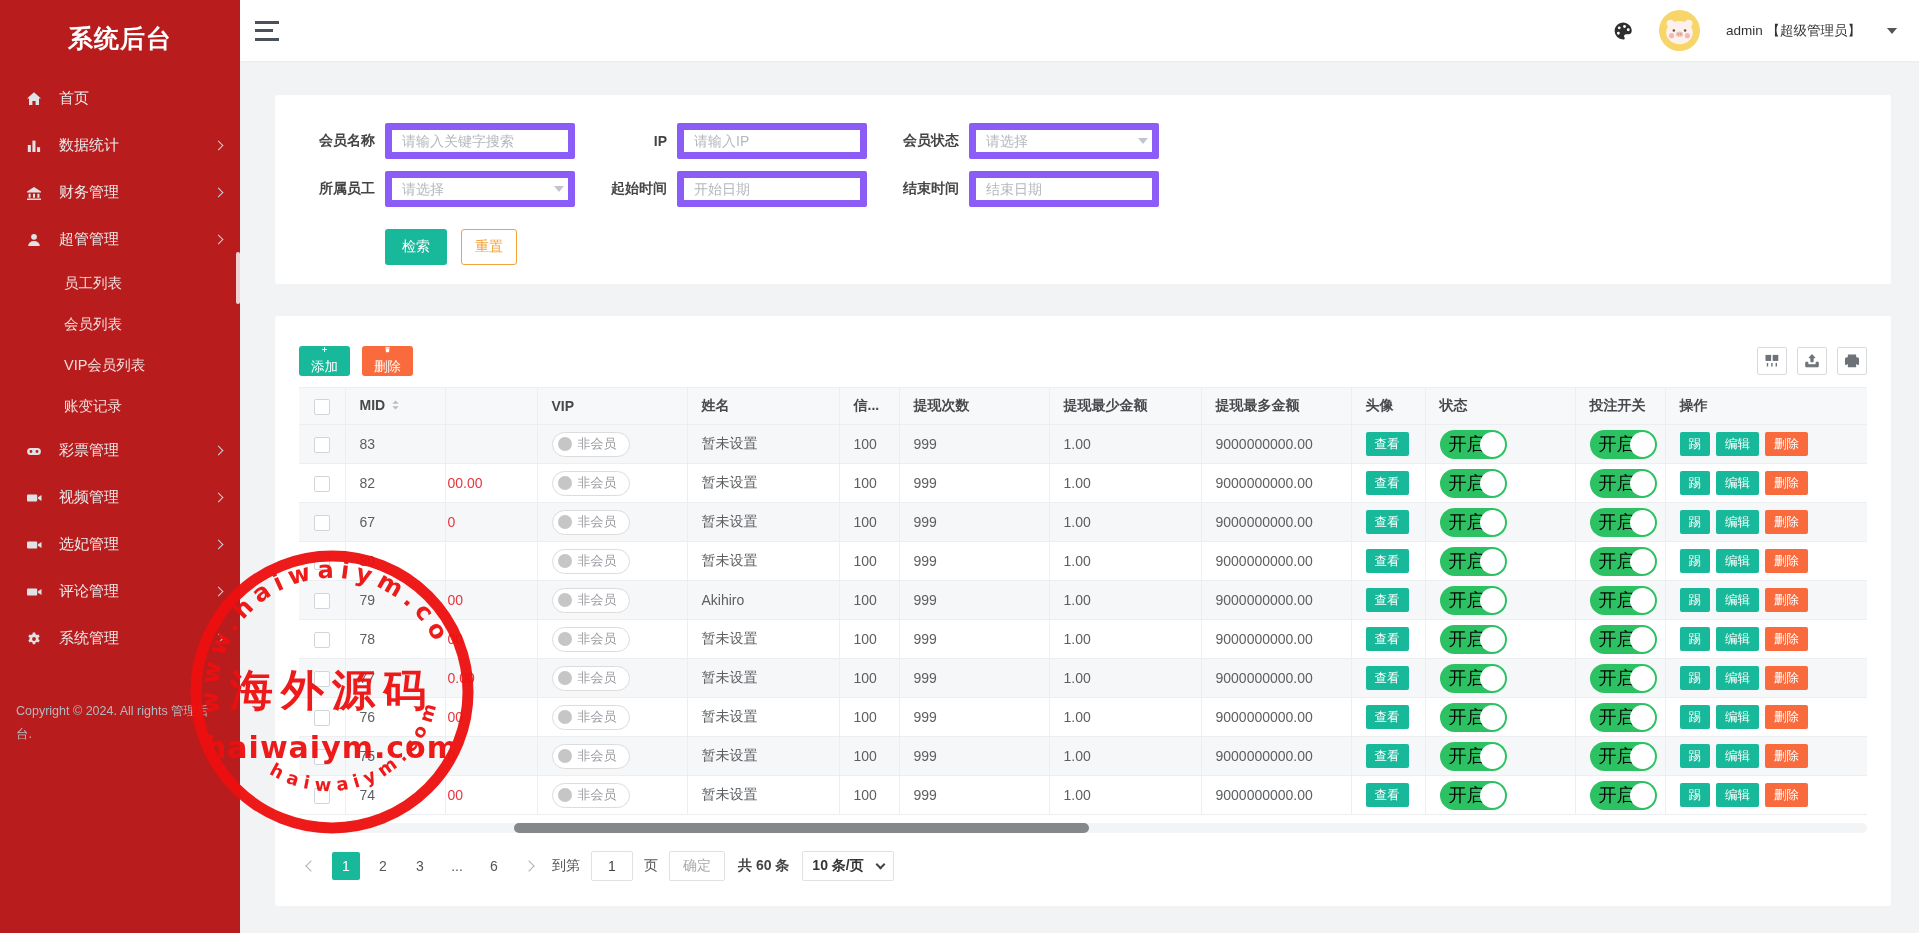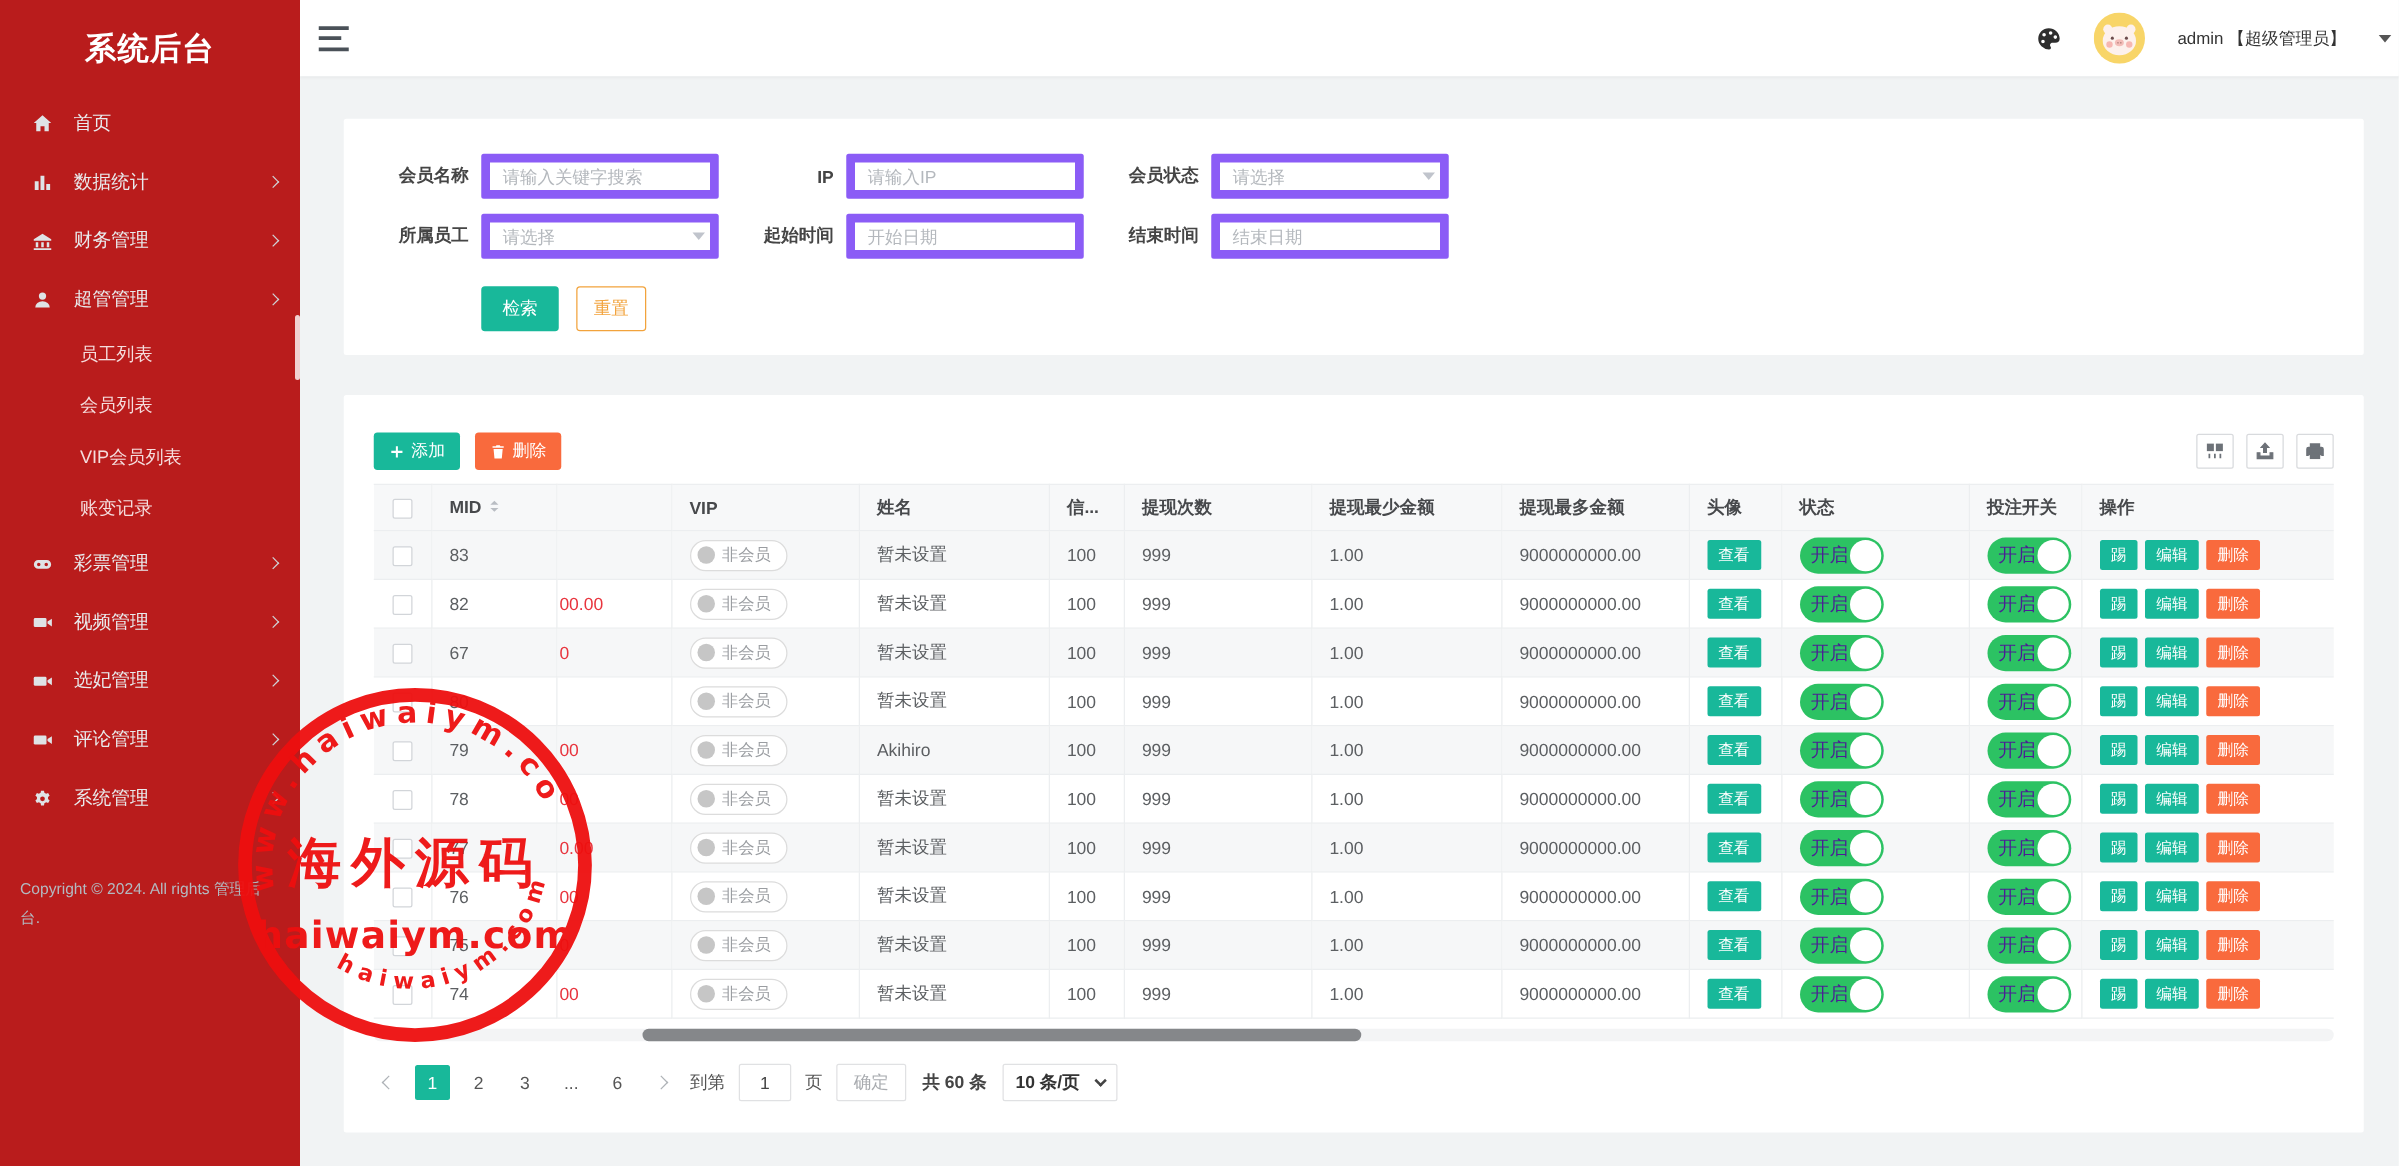--- a/index.html
+++ b/index.html
@@ -31,37 +31,37 @@
   .topbar-right { margin-left:auto; display:flex; align-items:center; gap:26px; }
   .palette { width:20px; height:20px; display:inline-flex; cursor:pointer; }
   .palette svg { width:20px; height:20px; fill:#2e2e2e; }
   .avatar { width:41px; height:41px; display:inline-flex; cursor:pointer; }
   .username { font-size:13.5px; color:#333; cursor:pointer; }
   .caret-down { width:0; height:0; border-left:5px solid transparent; border-right:5px solid transparent; border-top:6px solid #555; }
 
   .content { flex:1; overflow:hidden; }
 
   
-  .card { background:#fff; border-radius:2px; margin:0 44px 0 35px; }
+  .card { background:#fff; border-radius:2px; margin:0 28px 0 35px; }
   .search-card { margin-top:34px; padding:28px 30px 18px 38px; height:189px; }
   .filter-grid { display:grid; grid-template-columns:repeat(3,max-content); column-gap:30px; row-gap:12px; }
   .fg { display:flex; align-items:center; }
   .f-label { width:62px; text-align:right; margin-right:10px; font-size:14px; color:#454545; font-weight:bold; white-space:nowrap; }
   .f-control { position:relative; }
   .f-control input { width:190px; height:36px; border:7px solid #8b5cf6; border-radius:2px; padding:0 10px; font-size:14px; color:#333; outline:none; font-family:inherit; }
   .f-control input::placeholder { color:#b4b8bd; }
   .sel-caret { display:none; position:absolute; right:11px; top:15px; width:0; height:0; border-left:5px solid transparent; border-right:5px solid transparent; border-top:6px solid #c0c4cc; }
   .fg.select .sel-caret { display:block; }
   .filter-btns { margin-top:22px; margin-left:72px; display:flex; gap:14px; }
   .btn-search { width:62px; height:36px; background:var(--teal); color:#fff; border:none; border-radius:3px; font-size:14px; cursor:pointer; font-family:inherit; }
   .btn-reset { width:56px; height:36px; background:#fff; color:var(--amber); border:1px solid var(--amber); border-radius:3px; font-size:14px; cursor:pointer; font-family:inherit; }
 
   .table-card { margin-top:32px; padding:30px 24px 28px 24px; height:590px; }
   .table-toolbar { display:flex; align-items:center; margin-bottom:11px; }
-  .btn-add,.btn-del { display:inline-flex; align-items:center; gap:5px; height:30px; padding:0 12px; border:none; border-radius:3px; color:#fff; font-size:13.5px; cursor:pointer; font-family:inherit; }
+  .btn-add,.btn-del { display:inline-flex; align-items:center; gap:5px; height:30px; padding:0 12px; border:none; border-radius:3px; color:#fff; font-size:13.5px; cursor:pointer; font-family:inherit;flex-direction:column; }
   .btn-add { background:var(--teal); margin-right:12px; }
   .btn-del { background:var(--orange); }
   .btn-add svg,.btn-del svg { width:13px; height:13px; fill:#fff; }
   .tool-icons { margin-left:auto; display:flex; gap:10px; }
   .tool-btn { width:30px; height:28px; background:#fff; border:1px solid #d8dadd; border-radius:2px; display:inline-flex; align-items:center; justify-content:center; cursor:pointer; }
   .tool-btn svg { width:16px; height:16px; fill:#6d7278; stroke:#6d7278; }
 
   table.grid { border-collapse:collapse; table-layout:fixed; width:1568px; font-size:14px; }
   .grid th,.grid td { border-right:1px solid #eceef0; border-bottom:1px solid #eceef0; padding:0 0 0 14px; text-align:left; overflow:hidden; white-space:nowrap; }
   .grid th:last-child,.grid td:last-child { border-right:none; }
@@ -73,21 +73,21 @@
   .sort-ic { display:inline-block; vertical-align:-2px; margin-left:4px; }
   .sort-ic svg { width:13px; height:14px; fill:#b9bdc3; }
   .cell-balance { color:var(--red) !important; padding-left:2px !important; }
   .vip-badge { display:inline-flex; align-items:center; gap:6px; height:25px; padding:0 12px 0 5px; border:1px solid #dcdcdc; border-radius:13px; background:#fff; }
   .vip-dot { width:14px; height:14px; border-radius:50%; background:#c6c6c6; }
   .vip-badge em { font-style:normal; color:#9a9da1; font-size:13px; }
   .mini { border:none; border-radius:2px; color:#fff; font-size:12.5px; height:24px; padding:0 9px; cursor:pointer; font-family:inherit; }
   .mini.teal { background:var(--teal); }
   .mini.orange { background:var(--orange); }
   .toggle { display:inline-flex; align-items:center; width:67px; height:29px; border-radius:15px; background:var(--green); cursor:pointer; position:relative; }
-  .toggle em { font-style:normal; color:#4c1d95; font-size:15px; margin-left:9px; }
+  .toggle em { font-style:normal; color:#000000; font-size:18px; margin-left:9px; }
   .knob { position:absolute; right:2px; top:2px; width:25px; height:25px; border-radius:50%; background:#fff; }
   .ops { display:inline-flex; gap:6px; }
 
   .hscroll { margin-top:8px; width:1568px; height:10px; border-radius:5px; background:#f3f4f5; position:relative; }
   .hthumb { position:absolute; left:215px; top:0; width:575px; height:10px; border-radius:5px; background:#85878a; cursor:pointer; }
 
   .pagination { margin-top:18px; display:flex; align-items:center; gap:9px; font-size:14px; color:#555; }
   .pg-item { min-width:28px; height:28px; line-height:28px; text-align:center; cursor:pointer; border-radius:2px; }
   .pg-item.active { background:var(--teal); color:#fff; }
   .pg-nav { width:24px; height:28px; display:inline-flex; align-items:center; justify-content:center; cursor:pointer; }

